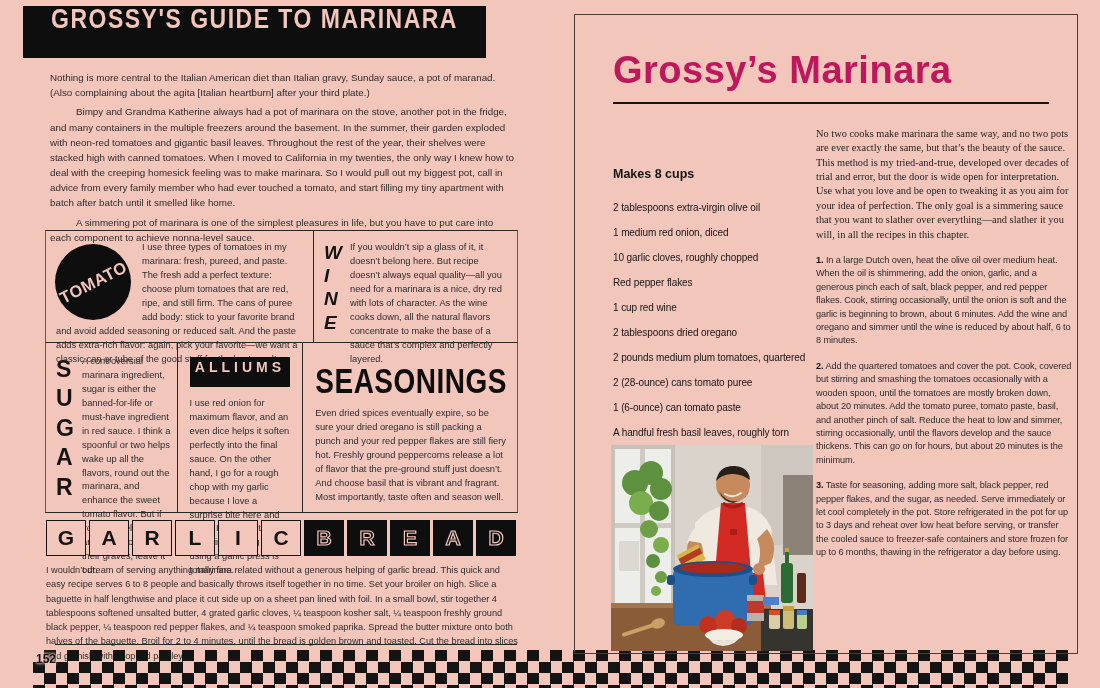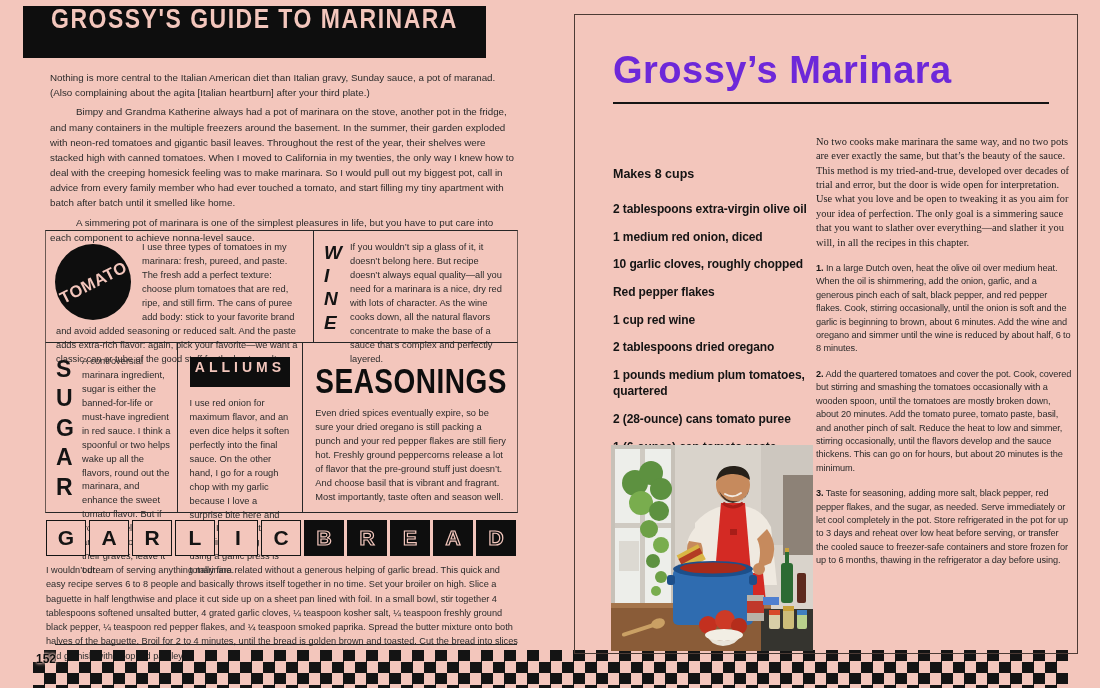--- a/index.html
+++ b/index.html
@@ -65,30 +65,30 @@
   .checker{position:absolute;left:33px;top:650px;width:1035px;height:38px;
     background-image:repeating-conic-gradient(#141414 0% 25%, rgba(0,0,0,0) 25% 50%);
     background-size:23px 23px;}
   .page-num{position:absolute;left:36px;top:652px;font-size:12px;font-weight:bold;color:#0e0e0e;
     text-shadow:0 0 2px #f3c6bc,0 0 3px #f3c6bc,0 0 4px #f3c6bc;}
 
   
   .page-box{position:absolute;left:574px;top:14px;width:504px;height:640px;
     border:1px solid #4c3b35;box-sizing:border-box;}
   .recipe-title{position:absolute;left:38px;top:34px;width:436px;
-    font-size:38px;font-weight:bold;color:#6d28d9;letter-spacing:.5px;
+    font-size:38px;font-weight:bold;color:#be185d;letter-spacing:.5px;
     border-bottom:2px solid #141414;padding-bottom:10px;}
   .ingredients{position:absolute;left:38px;top:108px;width:198px;margin-top:44px;}
   .makes{font-weight:bold;font-size:12.5px;margin-bottom:20px;color:#141414;}
-  .ing{font-weight:bold;font-size:12px;line-height:1.35;letter-spacing:-.1px;margin-bottom:11.5px;color:#141414;}
+  .ing{font-weight:normal;font-size:10px;line-height:1.35;letter-spacing:-.1px;margin-bottom:11.5px;color:#141414;}
 
   .photo{position:absolute;left:36px;top:430px;width:202px;height:206px;overflow:hidden;}
 
   .rp-col{position:absolute;left:241px;top:112px;width:256px;}
-  .rp-intro{font-family:"Liberation Serif",serif;font-size:10.4px;line-height:1.38;color:#232323;margin:8px 0 12px 0;}
+  .rp-intro{font-family:"Liberation Serif",serif;font-size:10.4px;line-height:1.38;color:#232323;margin:0 0 12px 0;}
   .step{font-size:9.2px;line-height:1.46;letter-spacing:-.1px;color:#2b2b2b;margin-bottom:12px;}
   .step b{font-weight:bold;color:#141414;}
 </style>
 </head>
 <body>
 
 <div class="spread">
 
   <div class="header-bar">
     <span>GROSSY'S GUIDE TO MARINARA</span>
@@ -188,21 +188,21 @@
     <div class="recipe-title">Grossy’s Marinara</div>
 
     <div class="ingredients">
       <div class="makes">Makes 8 cups</div>
       <div class="ing">2 tablespoons extra-virgin olive oil</div>
       <div class="ing">1 medium red onion, diced</div>
       <div class="ing">10 garlic cloves, roughly chopped</div>
       <div class="ing">Red pepper flakes</div>
       <div class="ing">1 cup red wine</div>
       <div class="ing">2 tablespoons dried oregano</div>
-      <div class="ing">1 pounds medium plum tomatoes, quartered</div>
+      <div class="ing">2 pounds medium plum tomatoes, quartered</div>
       <div class="ing">2 (28-ounce) cans tomato puree</div>
       <div class="ing">1 (6-ounce) can tomato paste</div>
       <div class="ing">A handful fresh basil leaves, roughly torn</div>
       <div class="ing">Sugar, as needed</div>
     </div>
 
     <div class="photo">
       <svg width="202" height="206" viewBox="0 0 202 206" xmlns="http://www.w3.org/2000/svg">
 
         <rect x="0" y="0" width="202" height="206" fill="#d9d3cb"></rect>

